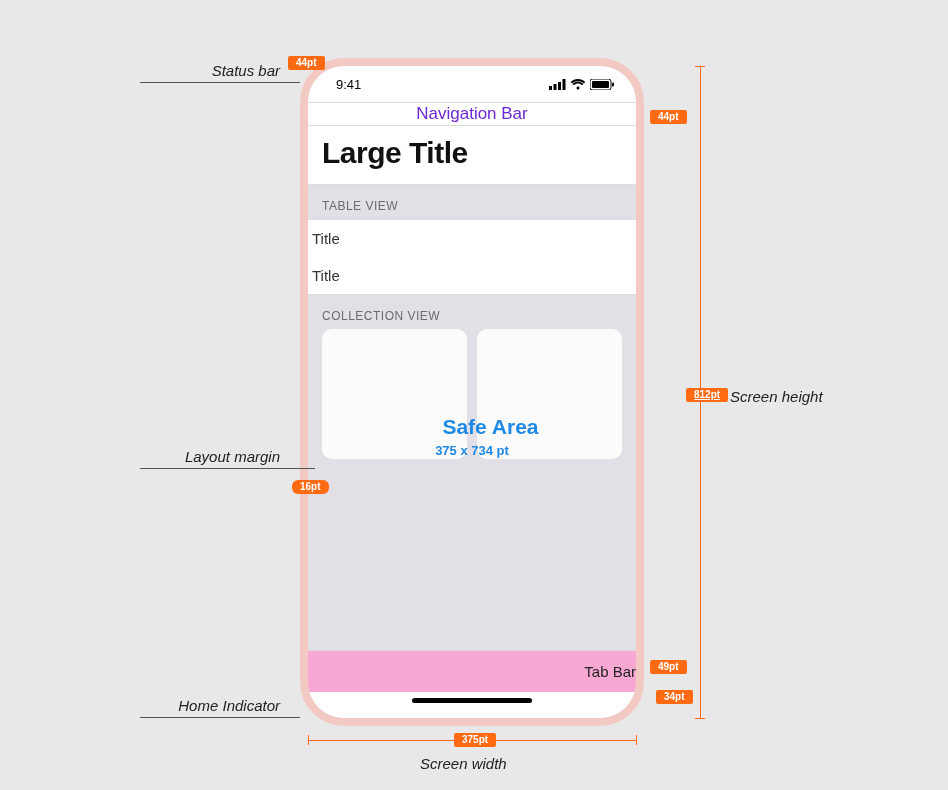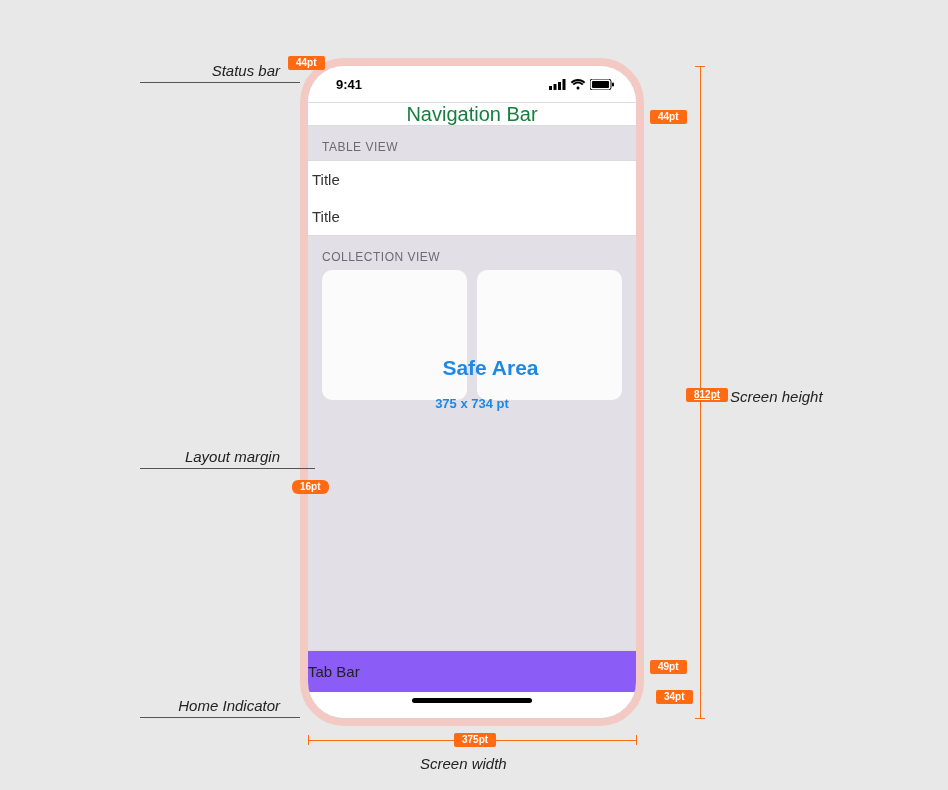--- a/index.html
+++ b/index.html
@@ -42,37 +42,37 @@
 
   
   .status-bar {
     height: 36px;
     background: #fff;
     display: flex;
     align-items: center;
     justify-content: space-between;
     padding: 0 22px 0 28px;
     font-size: 13px;
-    font-weight: 700;
+    font-weight: 400;
     color: #000;
   }
   .status-icons { display: flex; align-items: center; gap: 4px; }
   .status-icons svg { display: block; }
 
   
   .nav-bar {
     height: 24px;
     background: #fff;
     border-top: 1px solid #dcdcde;
     border-bottom: 1px solid #dcdcde;
     display: flex;
     align-items: center;
     justify-content: center;
-    font-size: 20px;
-    color: #15803d;
+    font-size: 17px;
+    color: #6d28d9;
   }
 
   
   .large-title-wrap {
     background: #fff;
     padding: 10px 14px 14px 14px;
     border-bottom: 1px solid #dcdcde;
   }
   .large-title {
     font-size: 30px;
@@ -119,30 +119,30 @@
 
   .safe-area-label {
     position: absolute;
     left: 0; right: 0;
     top: 230px;
     text-align: center;
     color: #1e88e5;
     pointer-events: none;
   }
   .safe-area-label .t1 { font-size: 21px; font-weight: 700; padding-left: 37px; }
-  .safe-area-label .t2 { font-size: 13px; font-weight: 600; margin-top: 16px; }
+  .safe-area-label .t2 { font-size: 13px; font-weight: 600; margin-top: 4px; }
 
   
   .tab-bar {
     height: 42px;
-    background: #8b5cf6;
+    background: #f9a8d4;
     border-top: 1px solid #dcdcde;
     display: flex;
     align-items: center;
-    justify-content: flex-start;
+    justify-content: flex-end;
     font-size: 15px;
     color: #222;
   }
   .home-indicator-strip {
     height: 26px;
     background: #fff;
     display: flex;
     align-items: flex-start;
     justify-content: center;
   }
@@ -237,20 +237,23 @@
               <rect x="2" y="2" width="17" height="7" rx="1" fill="#000"></rect>
               <rect x="22" y="3.5" width="2" height="4" rx="1" fill="#000"></rect>
             </svg>
         </span>
       </div>
 
       <div class="nav-bar">
         <span>Navigation Bar</span>
       </div>
 
+      <div class="large-title-wrap">
+        <div class="large-title">Large Title</div>
+      </div>
 
       <div class="content">
         <div class="section-header">TABLE VIEW</div>
         <div class="table-row">Title</div>
         <div class="table-row">Title</div>
 
         <div class="section-header">COLLECTION VIEW</div>
         <div class="collection-row">
           <div class="card"></div>
           <div class="card"></div>

